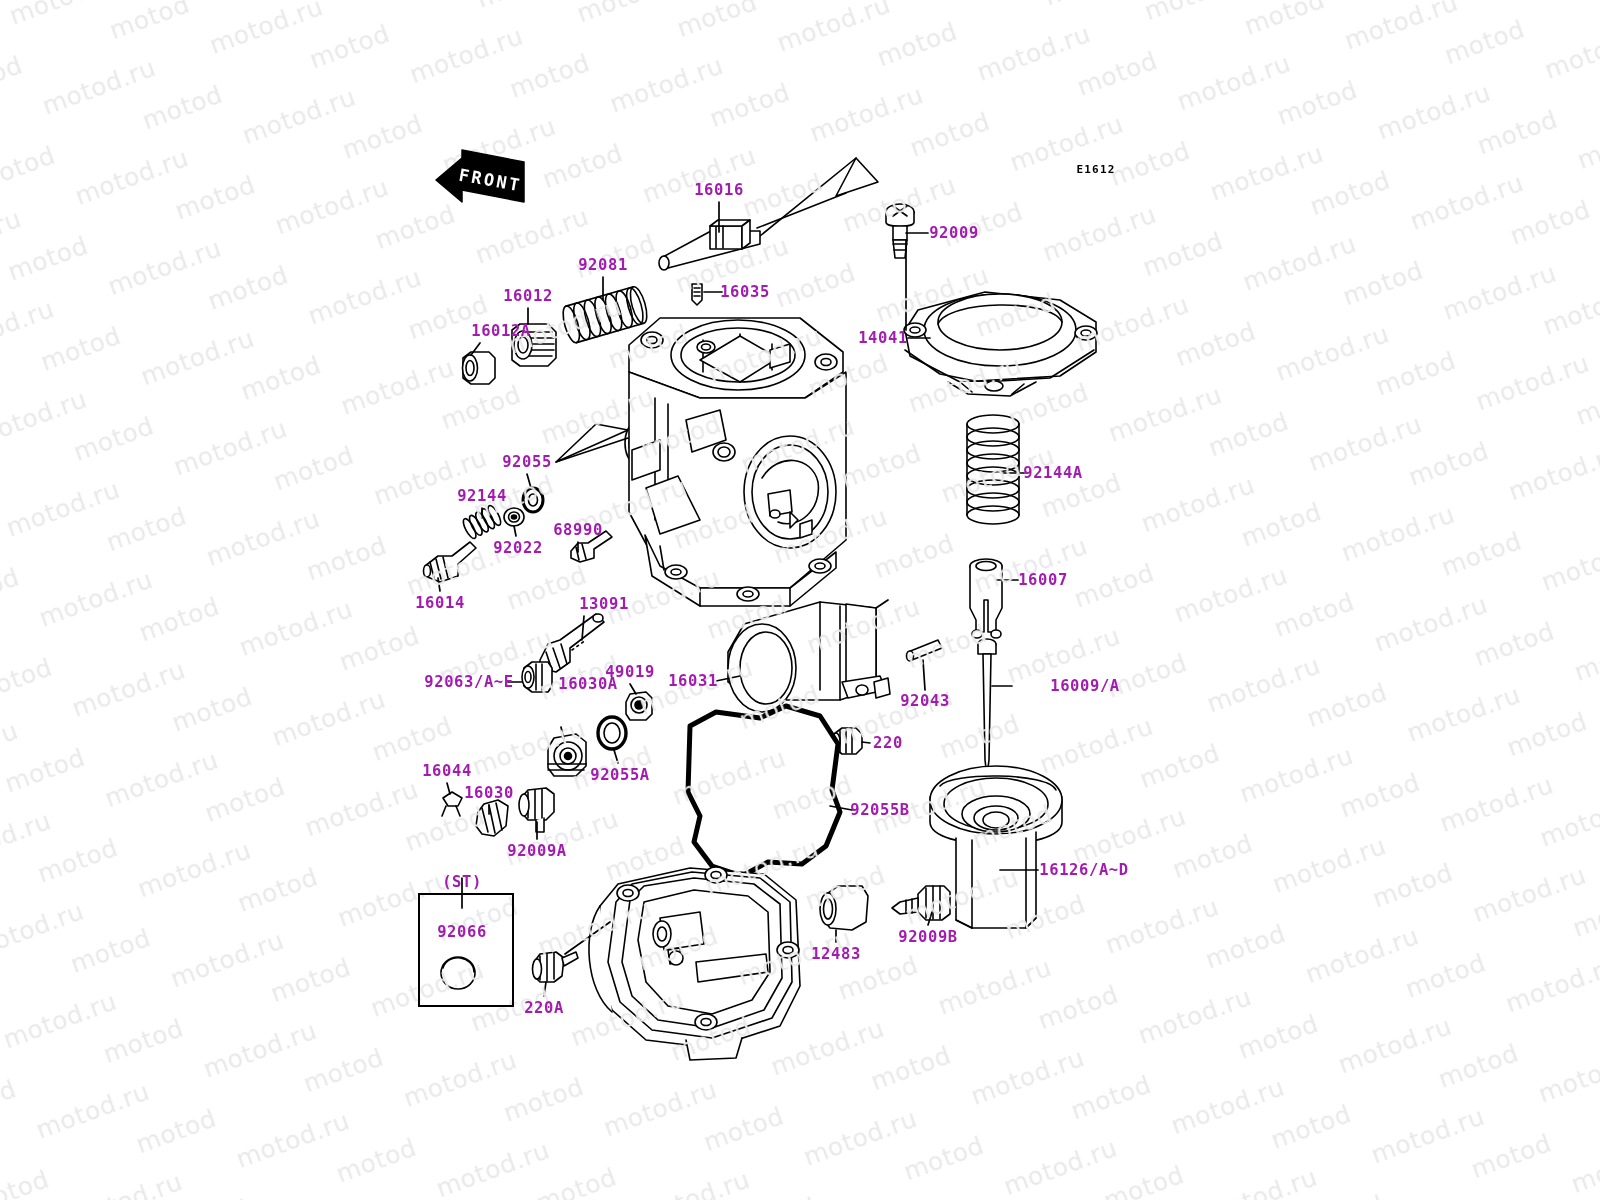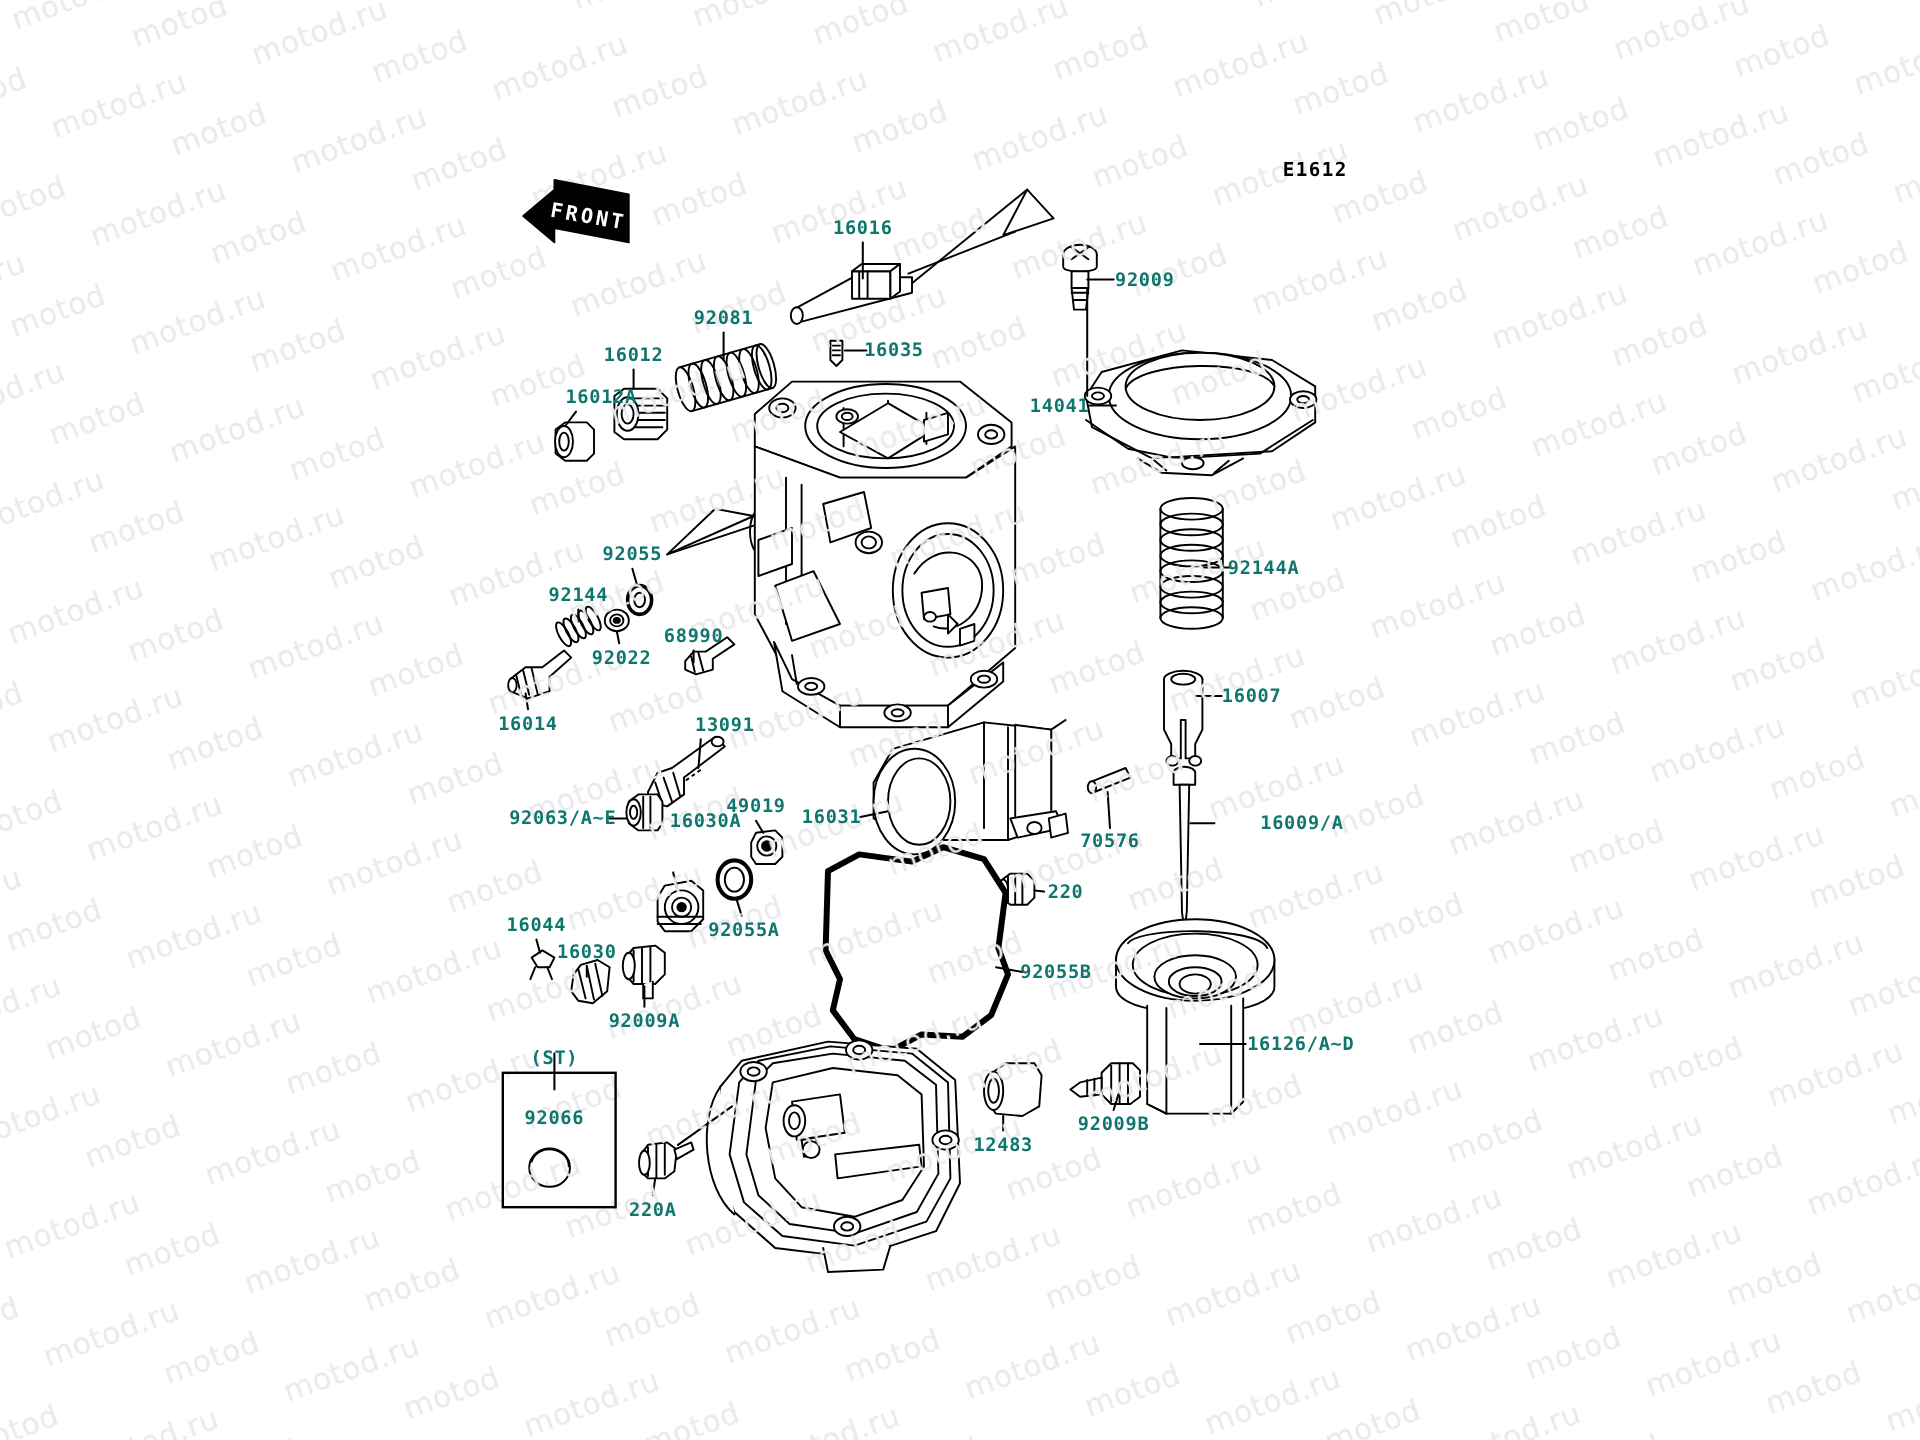--- a/index.html
+++ b/index.html
@@ -12,25 +12,25 @@
   #watermark{position:absolute;inset:0;z-index:5;pointer-events:none;}
   #watermark svg{width:100%;height:100%;display:block;}
 
   
   #drawing{position:absolute;inset:0;z-index:2;}
   #drawing svg{width:1600px;height:1200px;display:block;}
 
   
   #labels{position:absolute;inset:0;z-index:8;}
   .lbl{position:absolute;font-family:"DejaVu Sans Mono","Liberation Mono",monospace;
-       font-weight:700;font-size:15.5px;color:#0f766e;white-space:nowrap;
+       font-weight:700;font-size:15.5px;color:#a21caf;white-space:nowrap;
        letter-spacing:0.6px;transform:translate(-50%,-50%);}
   .code{position:absolute;font-family:"DejaVu Sans Mono","Liberation Mono",monospace;
-        font-weight:700;font-size:16px;letter-spacing:1.2px;color:#000;
-        transform:translate(-50%,-50%);}
+        font-weight:700;font-size:11px;letter-spacing:1.2px;color:#000;
+        transform:translate(-50%,-50%);margin-top:28px;}
 
   
   .stbox{position:absolute;border:2px solid #000;background:transparent;}
 
   
   #frontArrow{position:absolute;left:432px;top:146px;width:96px;height:72px;}
 </style>
 </head>
 <body>
 
@@ -457,21 +457,21 @@
         <div class="lbl" style="left: 527px; top: 462px;">92055</div>
         <div class="lbl" style="left: 482px; top: 496px;">92144</div>
         <div class="lbl" style="left: 518px; top: 548px;">92022</div>
         <div class="lbl" style="left: 578px; top: 530px;">68990</div>
         <div class="lbl" style="left: 440px; top: 603px;">16014</div>
         <div class="lbl" style="left: 584px; top: 604px; margin-left: 20px;">13091</div>
         <div class="lbl" style="left: 1043px; top: 580px;">16007</div>
         <div class="lbl" style="left: 469px; top: 682px;">92063/A~E</div>
         <div class="lbl" style="left: 630px; top: 672px;">49019</div>
         <div class="lbl" style="left: 693px; top: 681px;">16031</div>
-        <div class="lbl" style="left: 925px; top: 701px;">70576</div>
+        <div class="lbl" style="left: 925px; top: 701px;">92043</div>
         <div class="lbl" style="left: 1046px; top: 686px; margin-left: 39px;">16009/A</div>
         <div class="lbl" style="left: 561px; top: 684px; margin-left: 27px;">16030A</div>
         <div class="lbl" style="left: 620px; top: 775px;">92055A</div>
         <div class="lbl" style="left: 888px; top: 743px;">220</div>
         <div class="lbl" style="left: 447px; top: 771px; text-align: right;">16044</div>
         <div class="lbl" style="left: 489px; top: 793px;">16030</div>
         <div class="lbl" style="left: 537px; top: 851px;">92009A</div>
         <div class="lbl" style="left: 880px; top: 810px;">92055B</div>
         <div class="lbl" style="left: 1084px; top: 870px;">16126/A~D</div>
         <div class="lbl" style="left: 462px; top: 932px;">92066</div>

